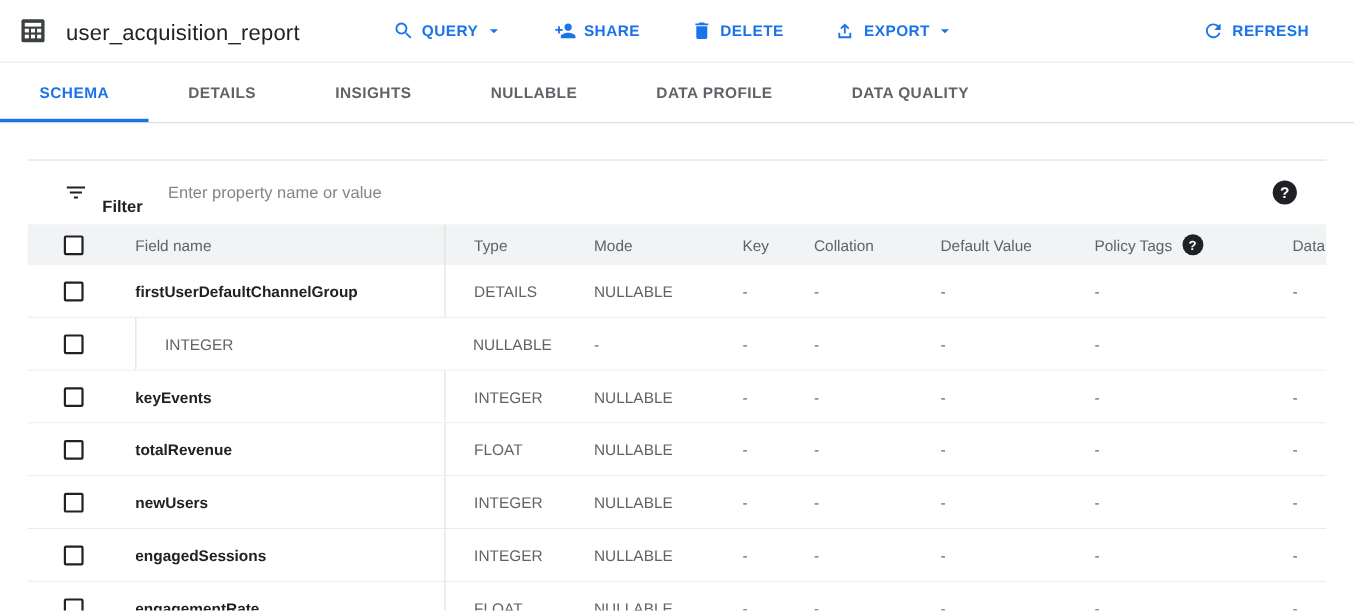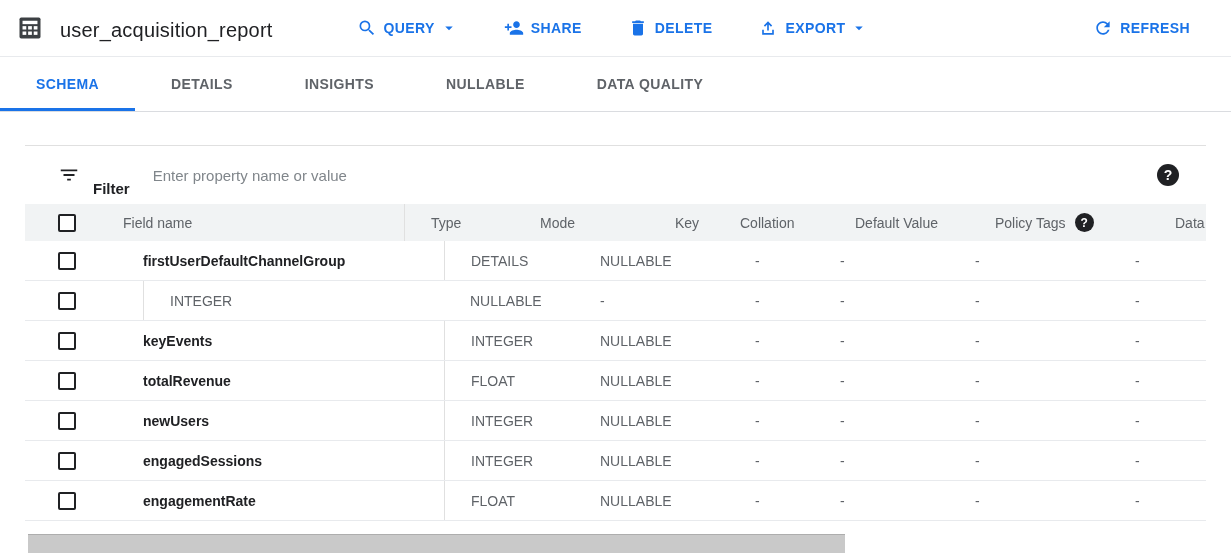--- a/index.html
+++ b/index.html
@@ -34,21 +34,21 @@
   .filter-input::placeholder { color:#80868b; }
   .help-circle { width:22px; height:22px; border-radius:50%; background:#202124; color:#fff; font-size:14px; font-weight:700; display:flex; align-items:center; justify-content:center; margin-right:27px; flex:none; cursor:pointer; }
   .help-circle.small { width:19px; height:19px; font-size:12px; margin:0; }
   
   .grid-row { display:grid; grid-template-columns:98px 281px 110px 135px 65px 115px 140px 180px 57px; align-items:stretch; }
   .cell { display:flex; align-items:center; overflow:hidden; white-space:nowrap; }
   .pad { padding-left:26px; }
   .col-type-border { border-left:1px solid #e0e0e0; }
   .thead { background:#f1f3f4; height:37px; color:#5f6368; font-size:14px; }
   .thead .cell { gap:9px; }
-  .trow { height:40px; border-bottom:1px solid #e8eaed; font-size:14px; background:#fff;gap:20px; }
+  .trow { height:48px; border-bottom:1px solid #e8eaed; font-size:14px; background:#fff; }
   .checkbox { width:18px; height:18px; border:2px solid #202124; border-radius:2px; margin-left:33px; background:#fff; cursor:pointer; flex:none; }
   .field-name { font-weight:700; color:#202124; }
   .muted { color:#5f6368; }
   
   .hscroll { position:relative; height:19px; margin-top:13px; }
   .hscroll-thumb { position:absolute; left:28px; top:0; width:817px; height:19px; background:#c9c9c9; border-top:1px solid #adadad; cursor:pointer; }
 </style>
 </head>
 <body>
 
@@ -122,20 +122,21 @@
         <span>REFRESH</span>
       </div>
     </div>
 </div>
 
 <div class="tabbar" id="tabbar">
     <div class="tab active">SCHEMA</div>
     <div class="tab">DETAILS</div>
     <div class="tab">INSIGHTS</div>
     <div class="tab">NULLABLE</div>
+    <div class="tab">DATA PROFILE</div>
     <div class="tab">DATA QUALITY</div>
   </div>
 
 <div class="card">
 
   <div class="filter-row">
     <span class="filter-icon">
       <svg viewBox="0 0 24 24" width="22" height="22" fill="currentColor">
         <path d="M10 18h4v-2h-4v2zM3 6v2h18V6H3zm3 7h12v-2H6v2z"></path>
       </svg>

